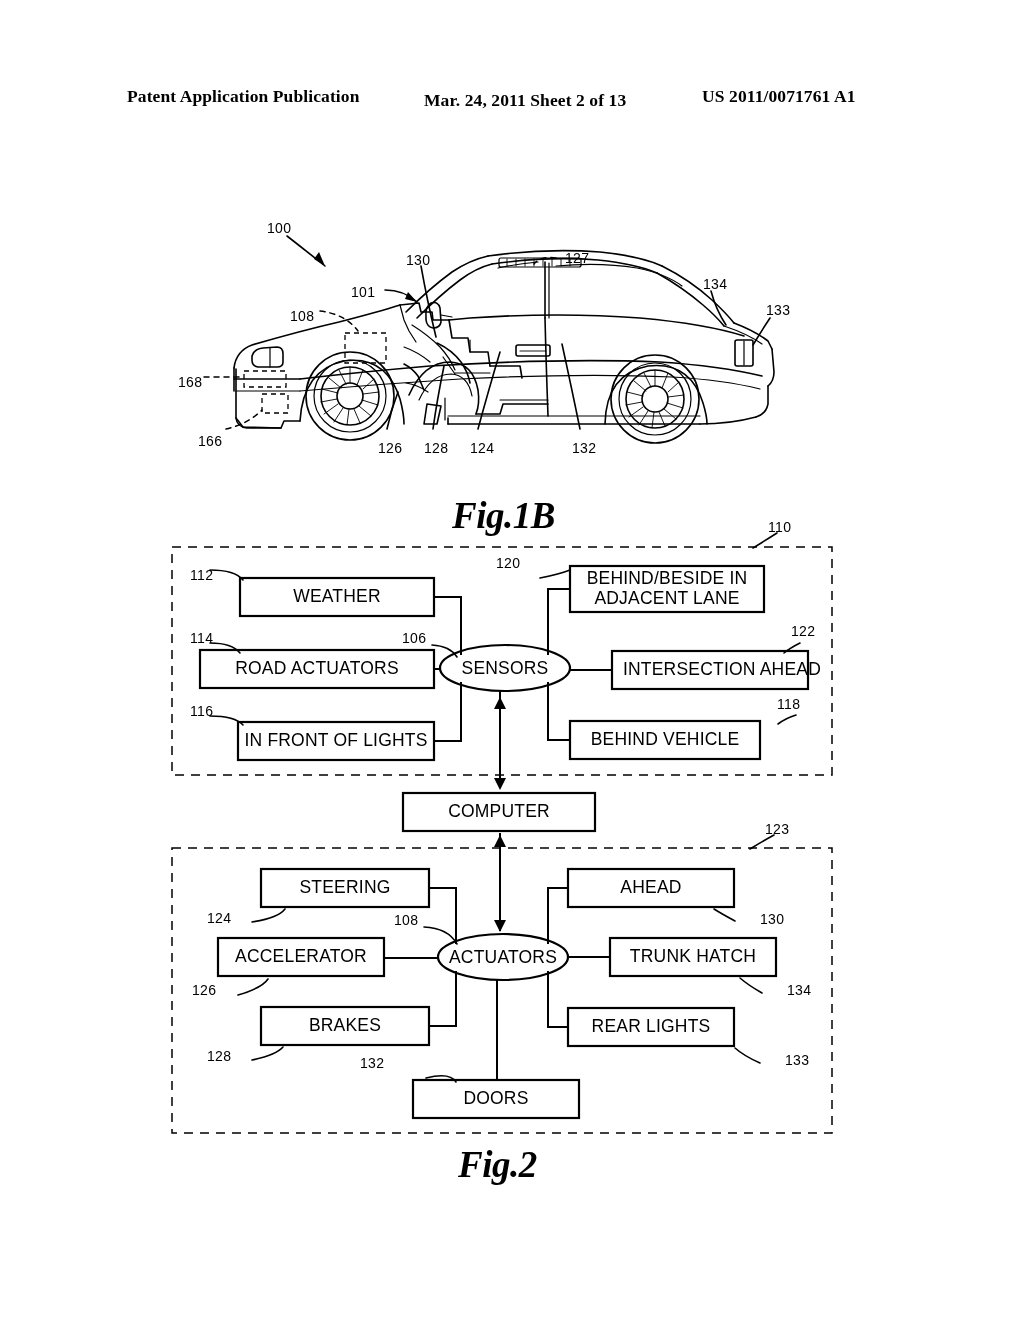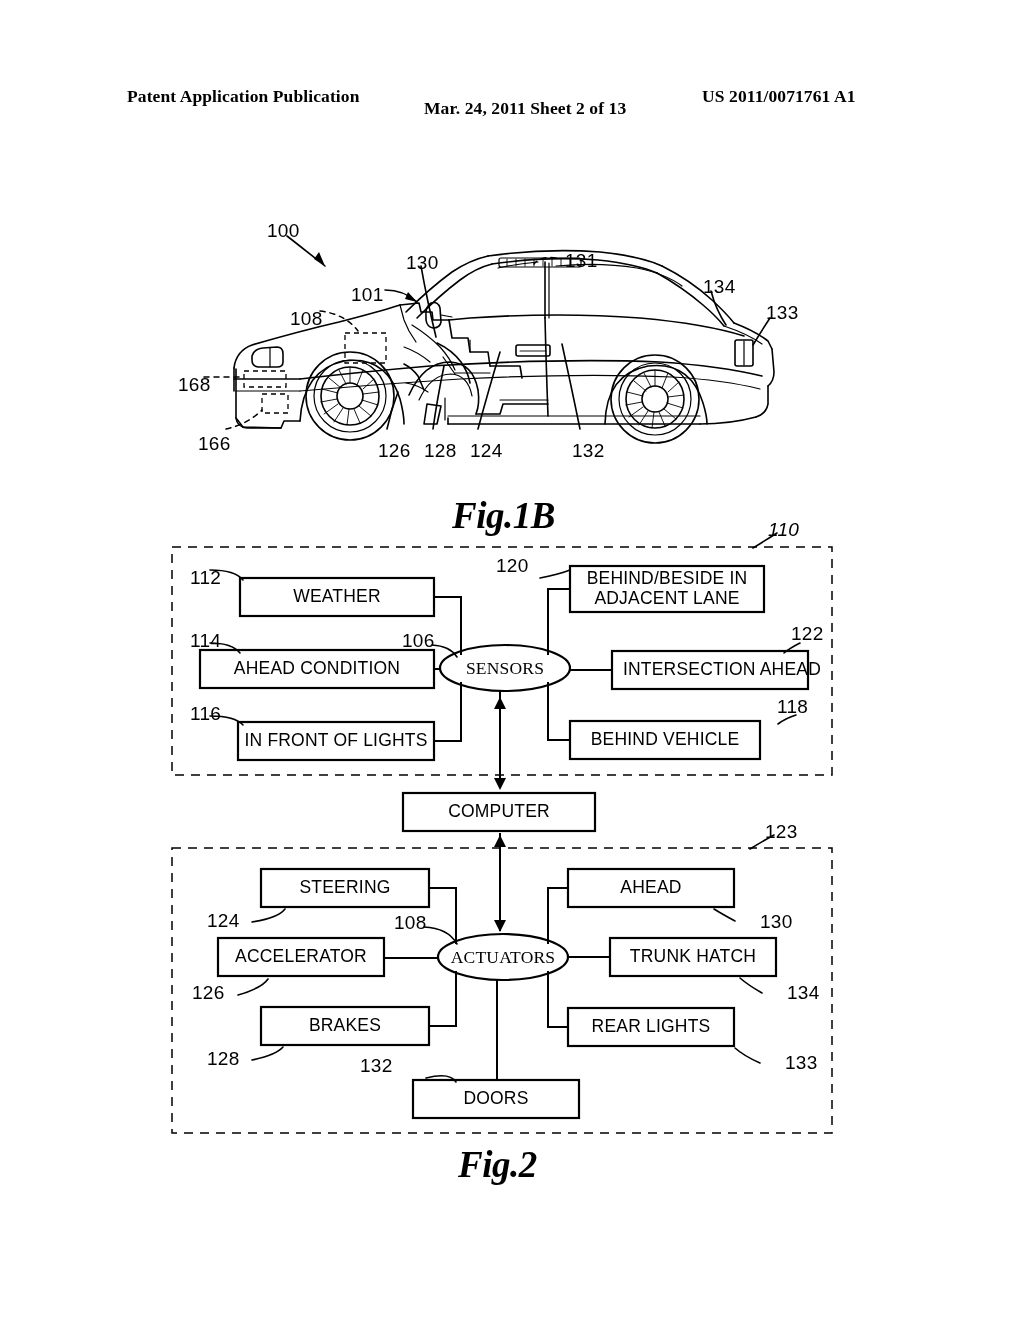--- a/index.html
+++ b/index.html
@@ -31,21 +31,21 @@
   }
   #page-header .hdr-left {
     position: absolute;
     left: 127px;
     top: 0;
     white-space: nowrap;
   }
   #page-header .hdr-mid {
     position: absolute;
     left: 424px;
-    top: 12px;
+    top: 4px;
     white-space: nowrap;
   }
   #page-header .hdr-right {
     position: absolute;
     left: 702px;
     top: 0;
     white-space: nowrap;
   }
 
   
@@ -131,38 +131,38 @@
   .ellipseshape {
     fill: #ffffff;
     stroke: #000;
     stroke-width: 2.2;
   }
 
   
   .refnum {
     position: absolute;
     font-family: "Liberation Sans", sans-serif;
-    font-size: 19px;
+    font-size: 14px;
     letter-spacing: 0.3px;
     white-space: nowrap;
     line-height: 1;
   }
   .boxlabel {
     position: absolute;
     font-family: "Liberation Sans", sans-serif;
     font-size: 17.5px;
     letter-spacing: 0.2px;
     text-align: center;
     line-height: 1.12;
     white-space: pre;
     transform: translate(-50%, -50%);
   }
   .nodelabel {
     position: absolute;
-    font-family: Liberation Serif, serif;
+    font-family: Liberation Sans, sans-serif;
     font-size: 17.5px;
     letter-spacing: 0.2px;
     text-align: center;
     white-space: nowrap;
     transform: translate(-50%, -50%);
   }
 </style>
 </head>
 <body>
 
@@ -343,21 +343,21 @@
 
   <path class="leader" d="M433,429 Q437,400 444,366"></path>
 
   <path class="leader" d="M478,429 Q488,392 500,352"></path>
 
   <path class="leader" d="M580,429 Q572,390 562,344"></path>
 </svg>
 
 <div class="refnum" style="left:267px; top:221px;">100</div>
 <div class="refnum" style="left:406px; top:253px;">130</div>
-<div class="refnum" style="left:565px; top:251px;">131</div>
+<div class="refnum" style="left:565px; top:251px;">127</div>
 <div class="refnum" style="left:703px; top:277px;">134</div>
 <div class="refnum" style="left:351px; top:285px;">101</div>
 <div class="refnum" style="left:766px; top:303px;">133</div>
 <div class="refnum" style="left:290px; top:309px;">108</div>
 <div class="refnum" style="left:178px; top:375px;">168</div>
 <div class="refnum" style="left:198px; top:434px;">166</div>
 <div class="refnum" style="left:378px; top:441px;">126</div>
 <div class="refnum" style="left:424px; top:441px;">128</div>
 <div class="refnum" style="left:470px; top:441px;">124</div>
 <div class="refnum" style="left:572px; top:441px;">132</div>
@@ -436,40 +436,40 @@
   <path class="leader" d="M252,922 Q278,918 285,909"></path>
   <path class="leader" d="M238,995 Q262,988 268,979"></path>
   <path class="leader" d="M252,1060 Q276,1055 283,1047"></path>
   <path class="leader" d="M426,1078 Q450,1072 456,1082"></path>
   <path class="leader" d="M735,921 Q722,914 714,909"></path>
   <path class="leader" d="M762,993 Q748,985 740,978"></path>
   <path class="leader" d="M760,1063 Q744,1056 735,1048"></path>
 </svg>
 
 <div class="boxlabel" style="left:337px; top:597px;">WEATHER</div>
-<div class="boxlabel" style="left:317px; top:669px;">AHEAD CONDITION</div>
+<div class="boxlabel" style="left:317px; top:669px;">ROAD ACTUATORS</div>
 <div class="boxlabel" style="left:336px; top:741px;">IN FRONT OF LIGHTS</div>
 <div class="boxlabel" style="left:667px; top:589px;">BEHIND/BESIDE IN
 ADJACENT LANE</div>
 <div class="boxlabel" style="left:710px; top:670px;padding-left:24px;">INTERSECTION AHEAD</div>
 <div class="boxlabel" style="left:665px; top:740px;">BEHIND VEHICLE</div>
 <div class="nodelabel" style="left:505px; top:668px;">SENSORS</div>
 
 <div class="boxlabel" style="left:499px; top:812px;">COMPUTER</div>
 
 <div class="boxlabel" style="left:345px; top:888px;">STEERING</div>
 <div class="boxlabel" style="left:301px; top:957px;text-align:right;">ACCELERATOR</div>
 <div class="boxlabel" style="left:345px; top:1026px;">BRAKES</div>
 <div class="boxlabel" style="left:651px; top:888px;">AHEAD</div>
 <div class="boxlabel" style="left:693px; top:957px;">TRUNK HATCH</div>
 <div class="boxlabel" style="left:651px; top:1027px;">REAR LIGHTS</div>
 <div class="boxlabel" style="left:496px; top:1099px;">DOORS</div>
 <div class="nodelabel" style="left:503px; top:957px;">ACTUATORS</div>
 
-<div class="refnum" style="left:768px; top:520px;font-style:italic;">110</div>
+<div class="refnum" style="left:768px; top:520px;">110</div>
 <div class="refnum" style="left:190px; top:558px;margin-top:10px;">112</div>
 <div class="refnum" style="left:190px; top:631px;">114</div>
 <div class="refnum" style="left:190px; top:704px;">116</div>
 <div class="refnum" style="left:402px; top:631px;">106</div>
 <div class="refnum" style="left:496px; top:556px;">120</div>
 <div class="refnum" style="left:791px; top:624px;">122</div>
 <div class="refnum" style="left:777px; top:697px;">118</div>
 
 <div class="refnum" style="left:765px; top:822px;">123</div>
 <div class="refnum" style="left:207px; top:911px;">124</div>

